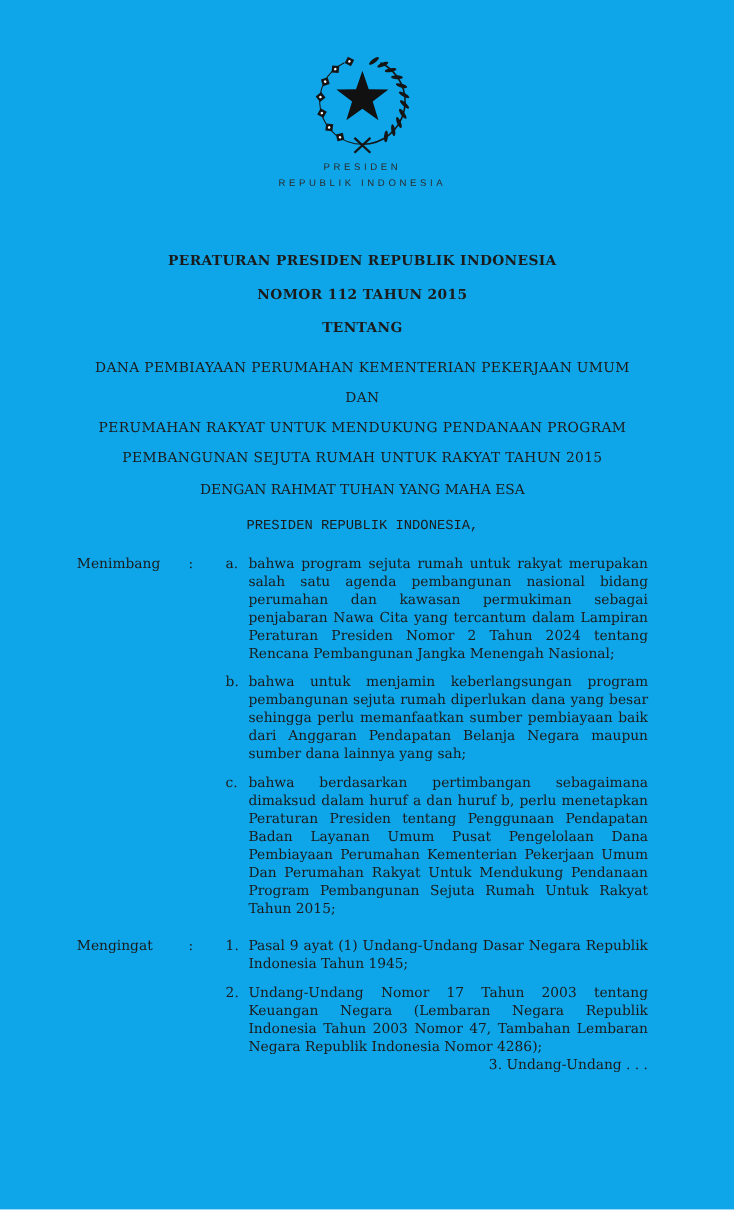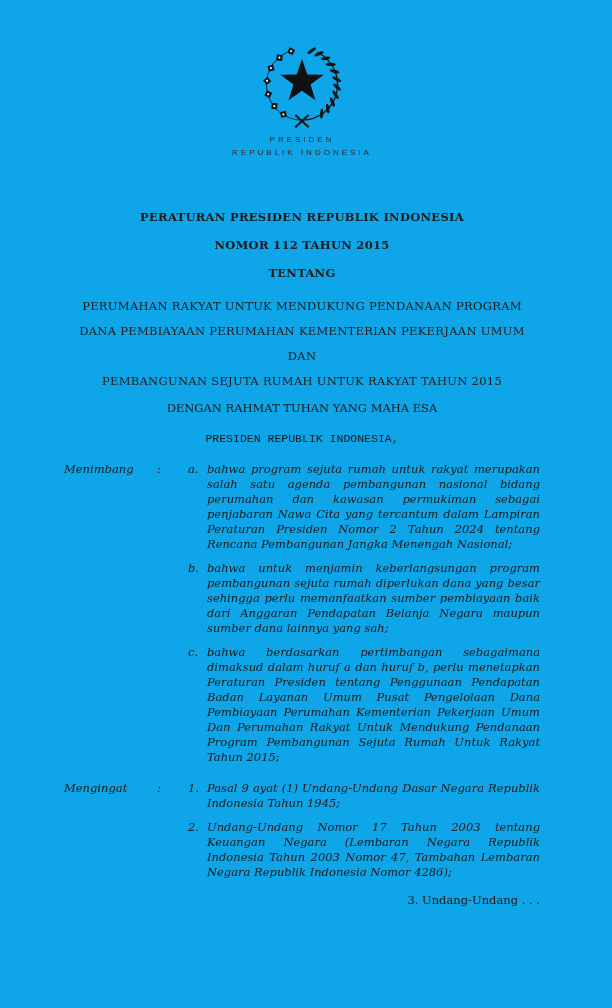--- a/index.html
+++ b/index.html
@@ -59,37 +59,35 @@
     font-size: 11.5px;
     line-height: 14px;
     font-family: Liberation Mono, monospace;
   }
   
   .clause {
     display: flex;
     font-size: 11.5px;
     line-height: 15px;
     margin-top: 16px;
-    font-style: italic;
   }
   .clause-label { width: 93px; flex: none; }
   .clause-colon { width: 31px; flex: none; }
   .clause-items { flex: 1; min-width: 0; }
   .clause-item { display: flex; margin-bottom: 9px; }
   .clause-item:last-child { margin-bottom: 0; }
   .item-marker { width: 19px; flex: none; }
   .item-text {
     flex: 1;
     min-width: 0;
     text-align: justify;
     text-justify: inter-word;
   }
   
   .catchword {
-    margin-top: 13px;
     text-align: right;
     font-size: 11.5px;
     line-height: 15px;
   }
 </style>
 </head>
 <body>
 
 <div class="page">
 
@@ -175,22 +173,22 @@
     <div class="letterhead-line">REPUBLIK INDONESIA</div>
   </header>
 
   <div class="doc-title">
     <div class="t-line">PERATURAN PRESIDEN REPUBLIK INDONESIA</div>
     <div class="t-line">NOMOR 112 TAHUN 2015</div>
     <div class="t-line">TENTANG</div>
   </div>
 
   <div class="subject">
+    <div>DANA PEMBIAYAAN PERUMAHAN KEMENTERIAN PEKERJAAN UMUM DAN</div>
     <div>PERUMAHAN RAKYAT UNTUK MENDUKUNG PENDANAAN PROGRAM</div>
-    <div>DANA PEMBIAYAAN PERUMAHAN KEMENTERIAN PEKERJAAN UMUM DAN</div>
     <div>PEMBANGUNAN SEJUTA RUMAH UNTUK RAKYAT TAHUN 2015</div>
   </div>
 
   <div class="invocation">DENGAN RAHMAT TUHAN YANG MAHA ESA</div>
   <div class="authority">PRESIDEN REPUBLIK INDONESIA,</div>
 
   <section class="clause">
     <div class="clause-label">Menimbang</div>
     <div class="clause-colon">:</div>
     <div class="clause-items">

